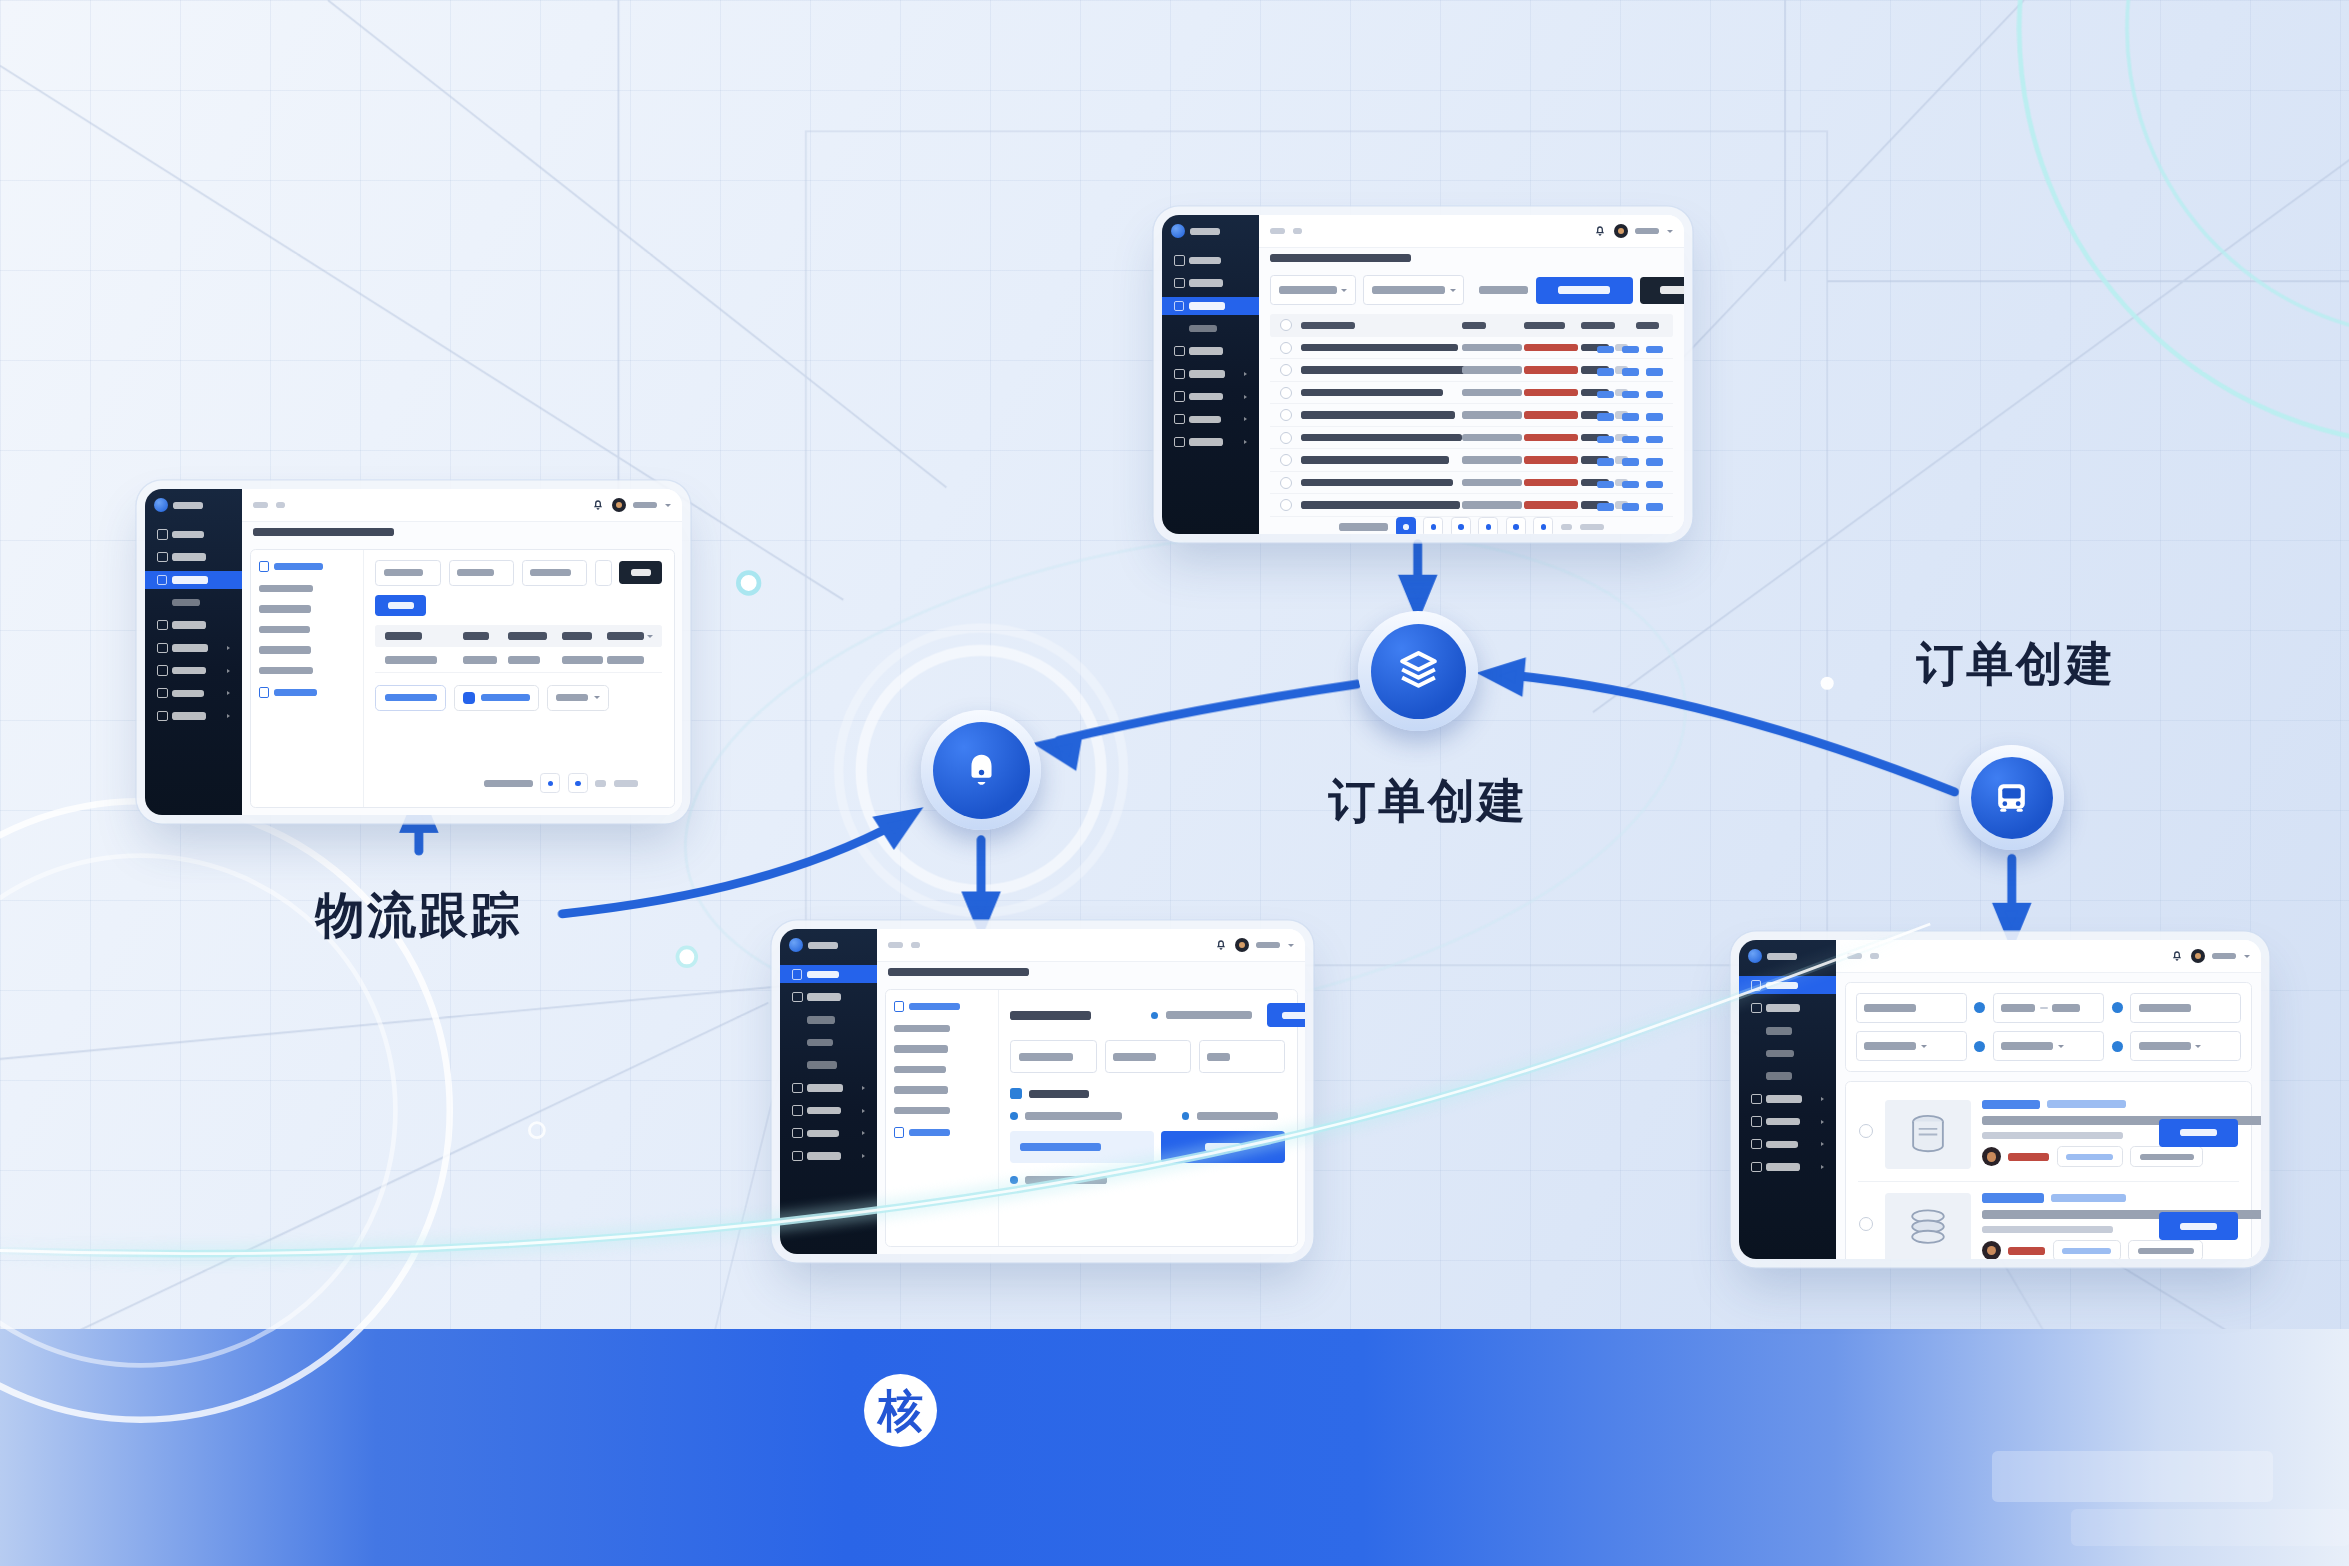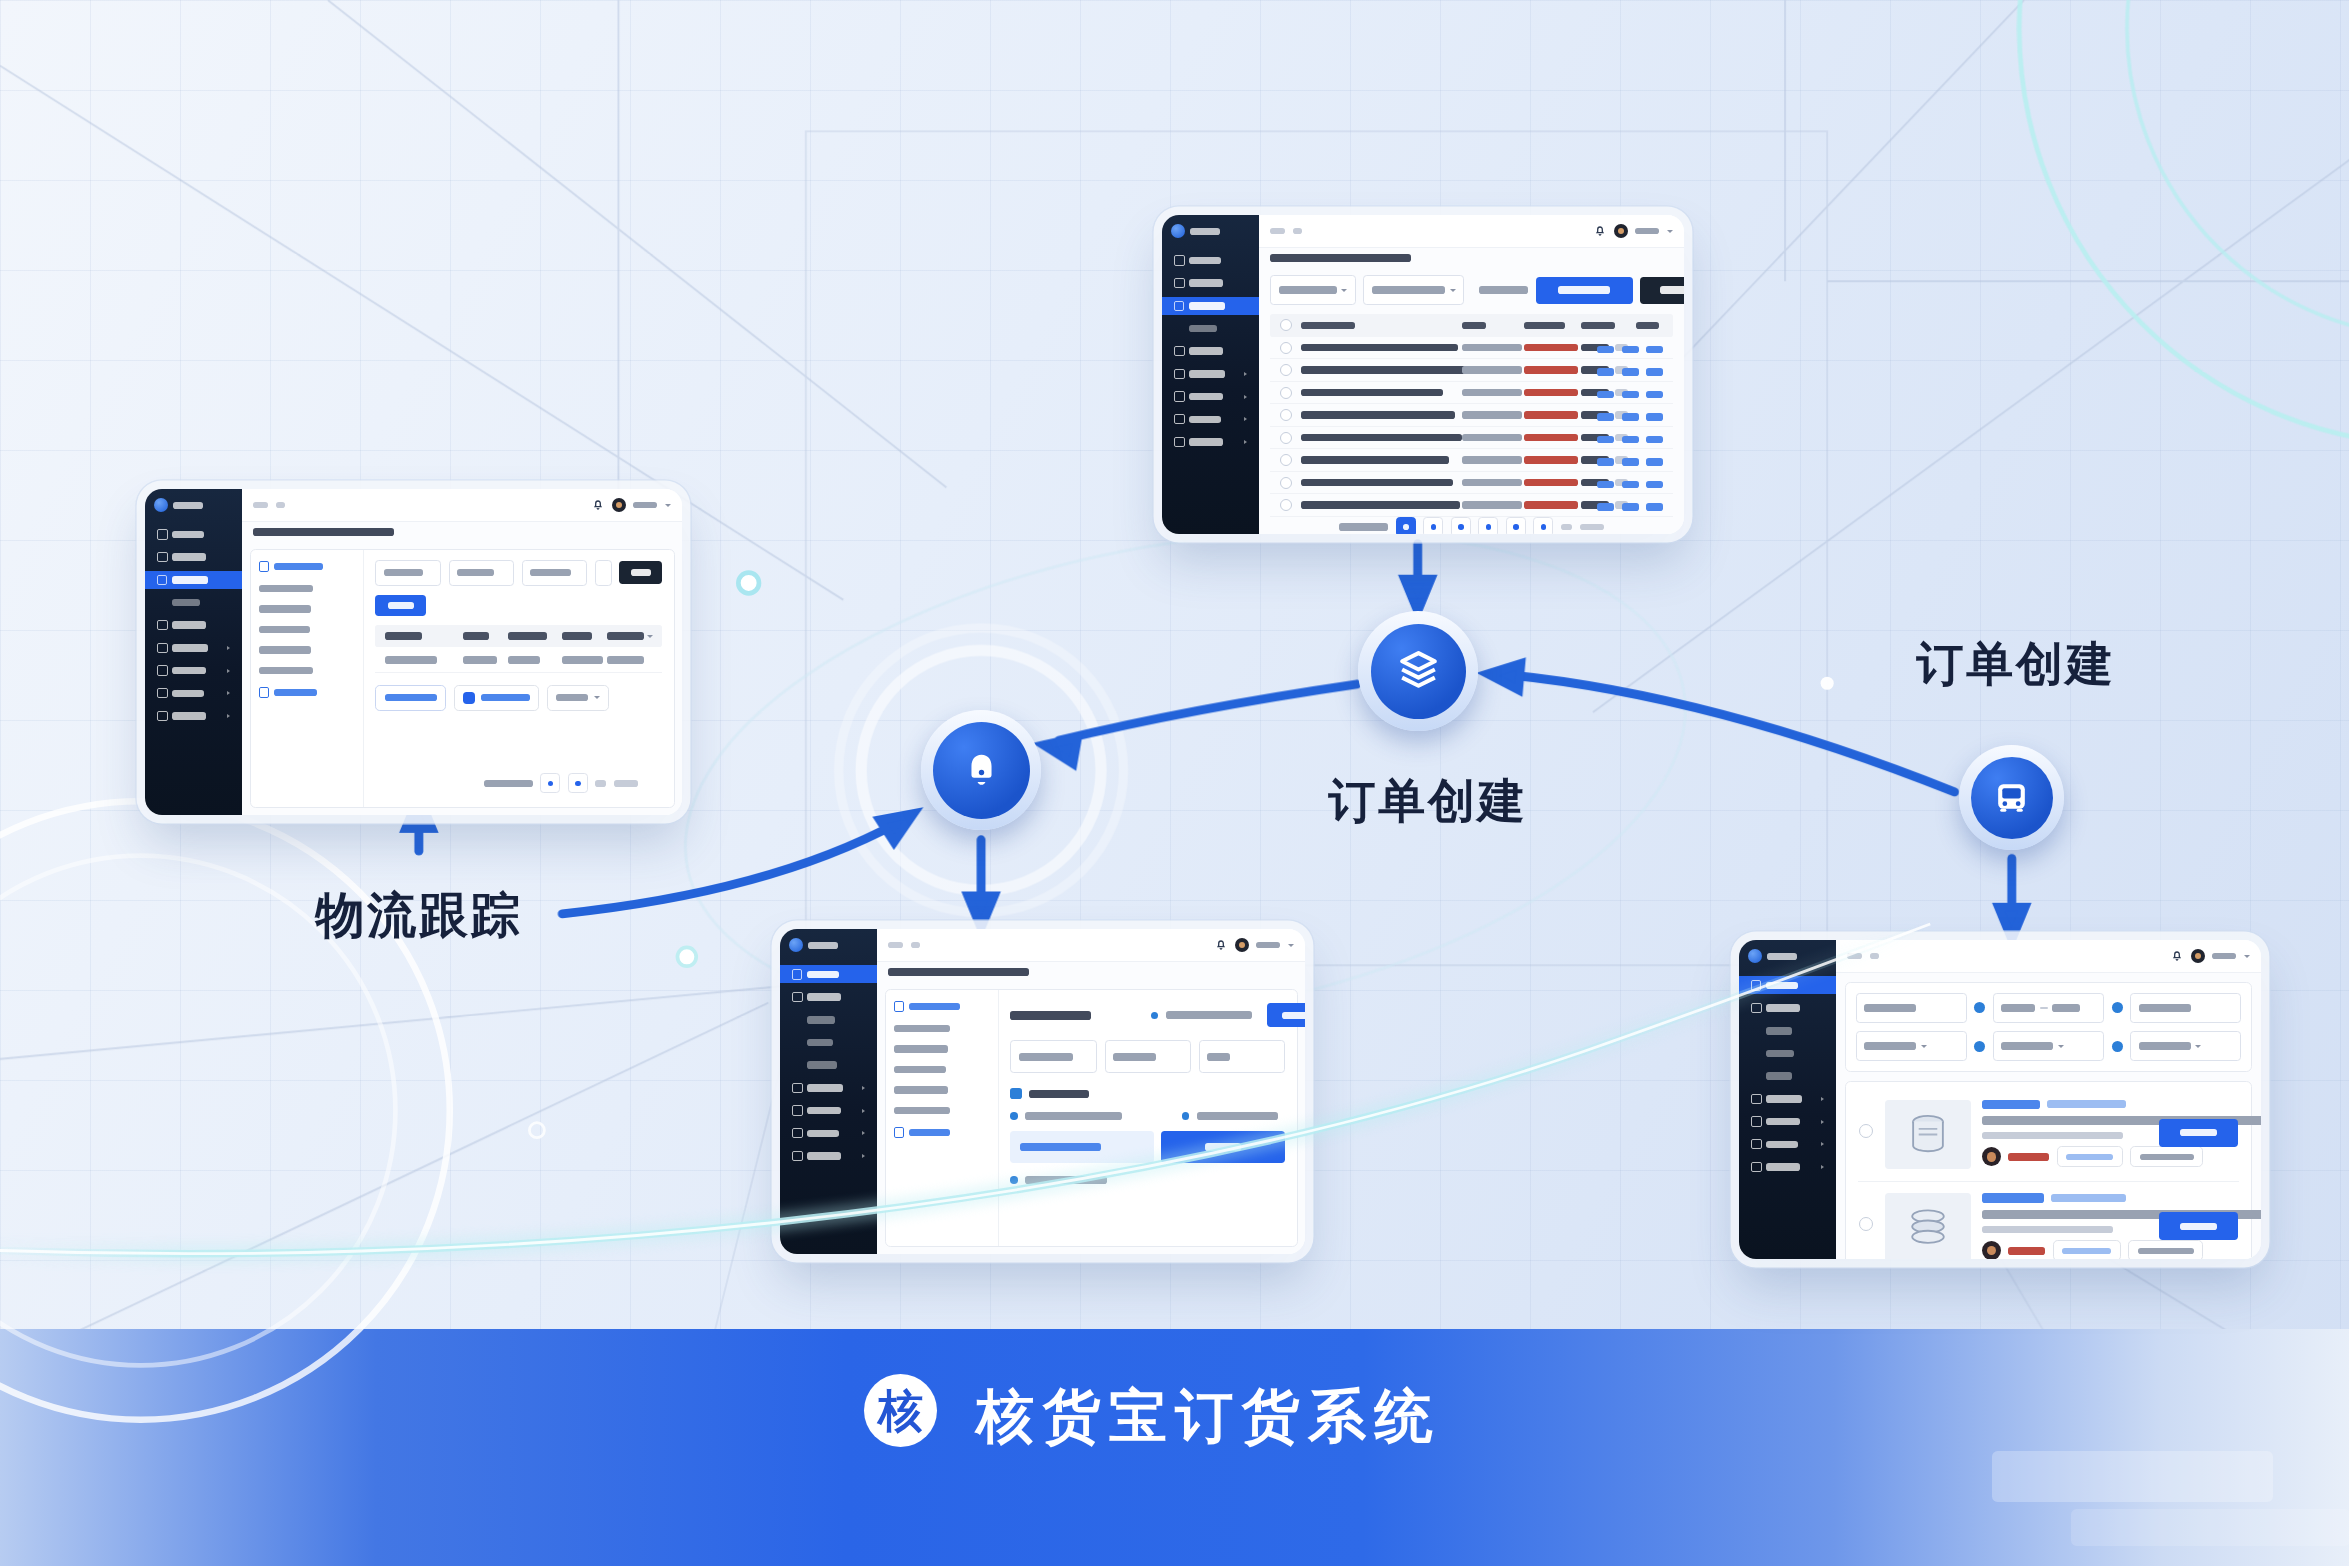--- a/index.html
+++ b/index.html
@@ -107,21 +107,20 @@
       <circle cx="1047" cy="822" r="152" stroke-width="10" opacity=".3"></circle>
     </g>
   </svg>
 
   <div class="banner">
     <div class="wm" style="left:1992px;top:122px;width:281px;height:51px;"></div>
     <div class="wm" style="left:2071px;top:180px;width:279px;height:37px;opacity:.6;"></div>
     <div class="b-logo">
       <span>核</span>
     </div>
-    <div class="b-title">核货宝订货系统</div>
   </div>
 
   <svg class="layer" width="2350" height="1567" viewBox="0 0 2508 1672">
     <g fill="none" stroke="#ffffff">
       <circle cx="150" cy="1185" r="330" stroke-width="7" opacity=".8"></circle>
       <circle cx="150" cy="1185" r="272" stroke-width="5" opacity=".5"></circle>
     </g>
     <g stroke="#1d5ed8" stroke-width="9.5" stroke-linecap="round" fill="#1d5ed8" opacity=".97">
       <path d="M447 908 V882" fill="none"></path>
       <polygon points="0,0 -34,14 -34,-14" transform="translate(447,850) rotate(-90)"></polygon>

